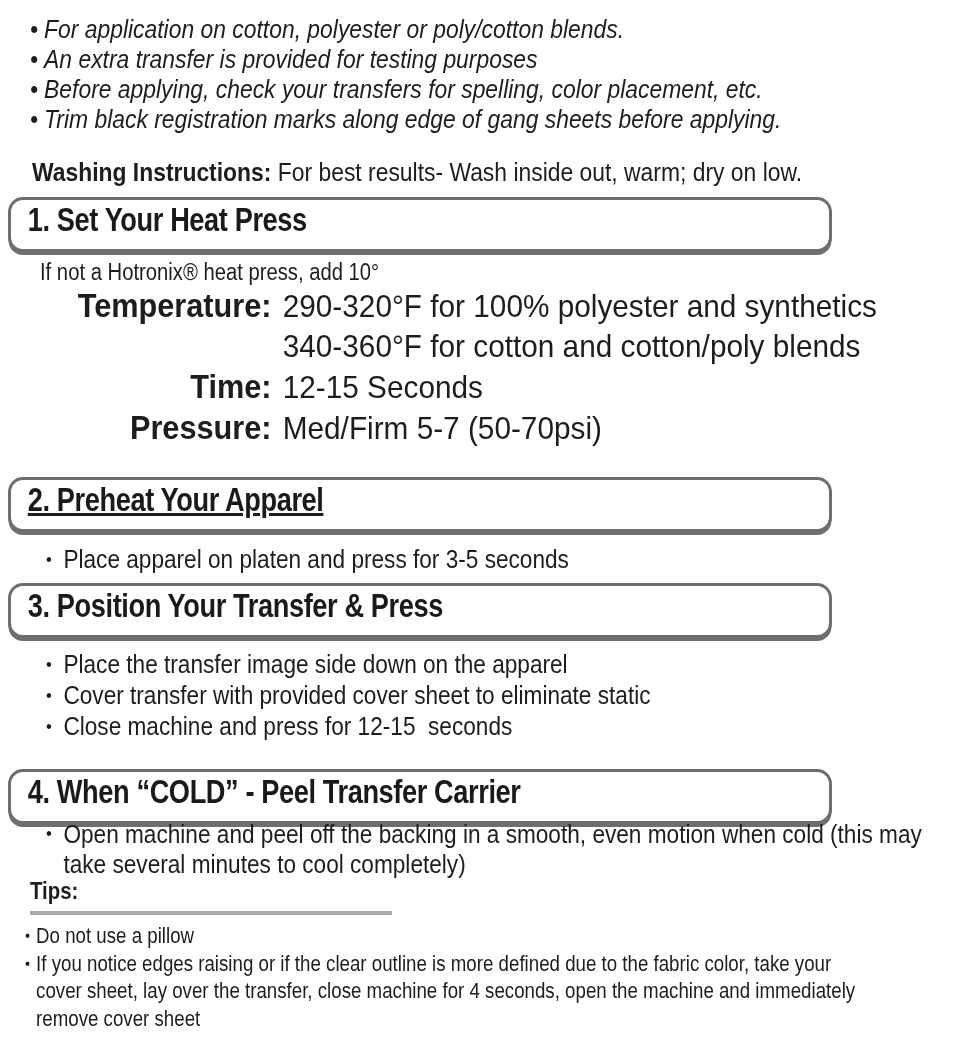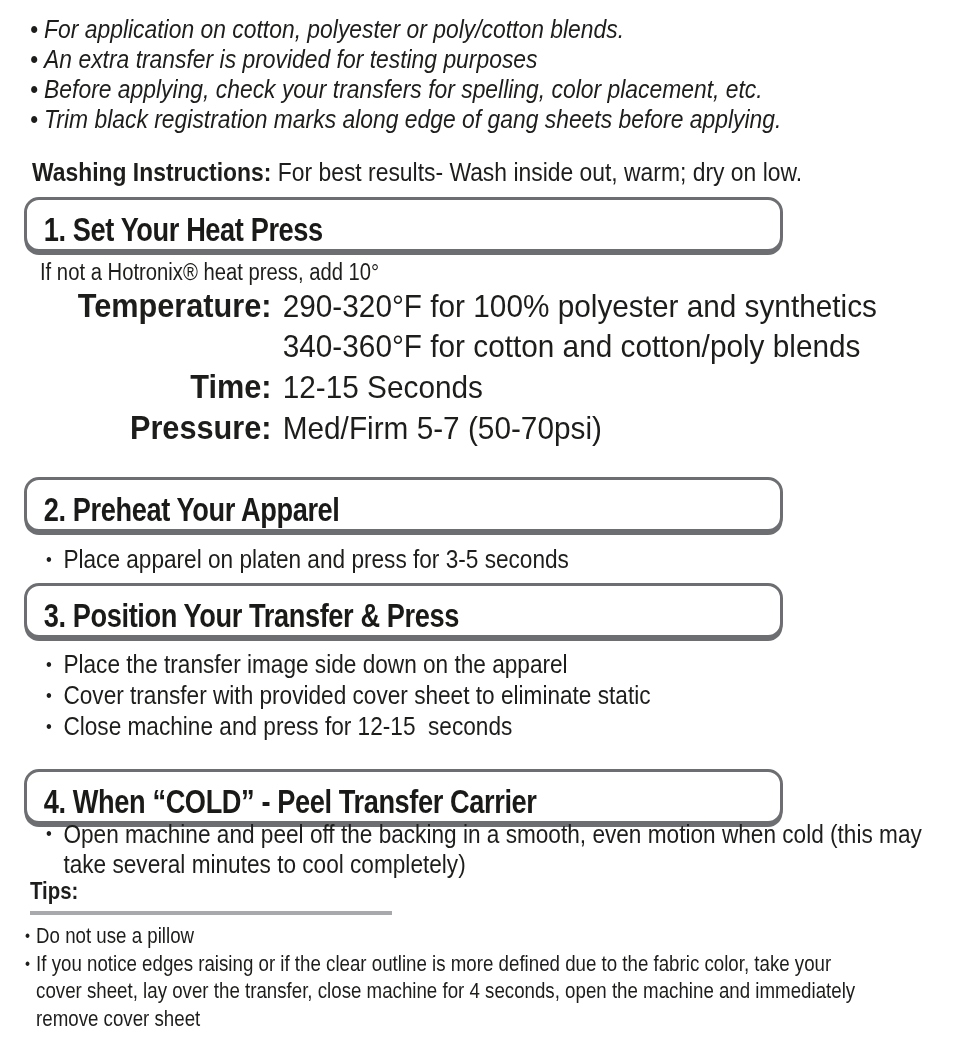--- a/index.html
+++ b/index.html
@@ -17,30 +17,30 @@
 
   
   .intro{top:14px;left:30px;width:1100px;font-size:26px;line-height:30px;font-style:italic;}
   .intro .li{display:flex;}
   
   .washing{top:157px;left:32px;width:1100px;font-size:26px;line-height:30px;}
   .washing b{font-weight:bold;}
 
   
   .secbox{
-    left:24px;width:759px;height:55px;box-sizing:border-box;
+    left:8px;width:824px;height:55px;box-sizing:border-box;
     border:3px solid #6d6e71;border-radius:15px;background:#fff;
     box-shadow:0 3.5px 0 -0.5px #6d6e71;
-    display:flex;align-items:flex-end;
+    display:flex;align-items:flex-start;
   }
   .secbox .title{
     font-size:34px;font-weight:bold;letter-spacing:-0.5px;white-space:nowrap;
     padding-left:21px;color:#1a1a18;
   }
-  .box1{top:197px;} .box2{top:477px;} .box3{top:583px;} .box4{top:753px;margin-top:16px;}
+  .box1{top:197px;} .box2{top:477px;text-decoration:underline;} .box3{top:583px;} .box4{top:753px;margin-top:16px;}
 
   
   .note{top:258px;left:40px;width:900px;font-size:23px;line-height:28px;}
 
   
   .specs{top:286px;left:0;width:1040px;padding-left:42px;box-sizing:border-box;
          display:grid;grid-template-columns:250px 1fr;column-gap:12px;row-gap:1px;
          font-size:32px;line-height:40px;}
   .specs .lbl{font-weight:bold;text-align:right;font-size:33px;white-space:nowrap;}
   .specs .val{white-space:pre-wrap;}

